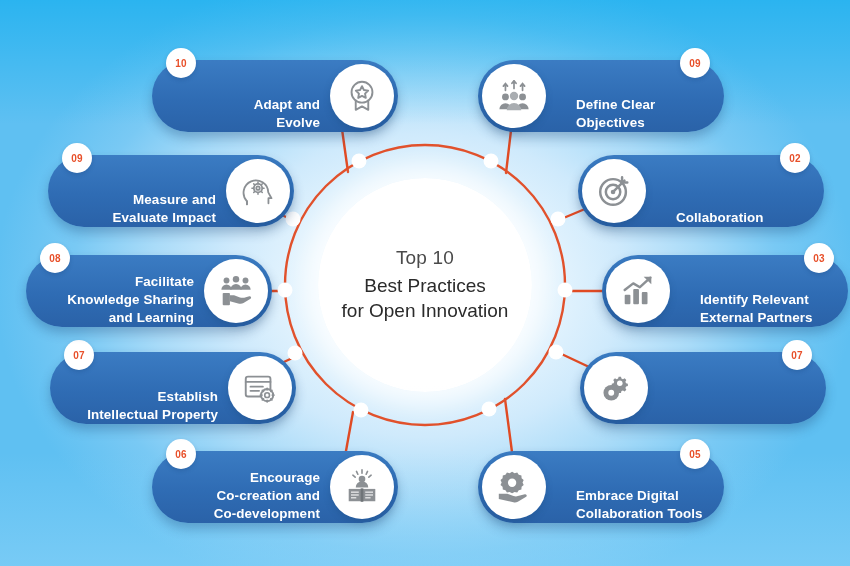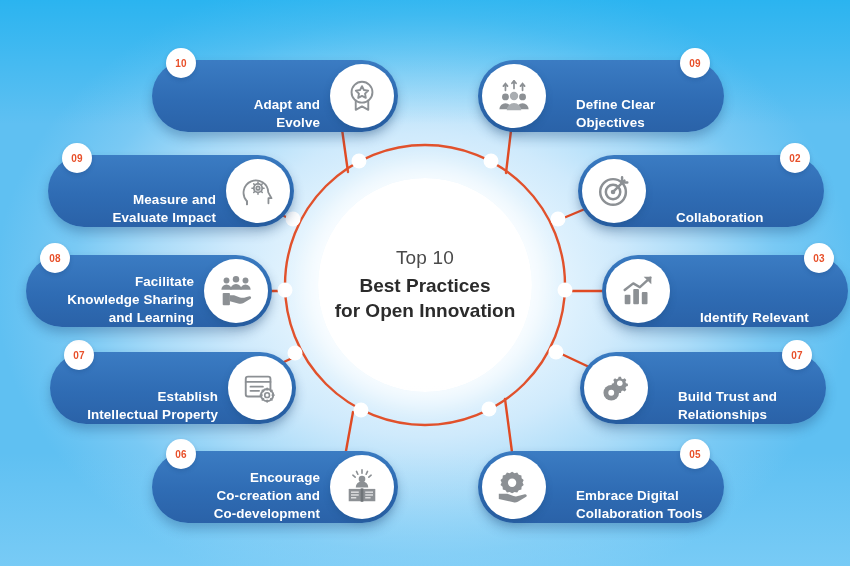--- a/index.html
+++ b/index.html
@@ -25,21 +25,21 @@
   
   .center-hub{
     position:absolute;left:425px;top:285px;width:214px;height:214px;
     margin-left:-107px;margin-top:-107px;border-radius:50%;
     background:radial-gradient(circle at 50% 42%,#ffffff 0%,#ffffff 72%,#fdfeff 88%,#f3fafe 100%);
     box-shadow:0 0 26px 14px rgba(255,255,255,.75);
     display:flex;flex-direction:column;align-items:center;justify-content:center;
     text-align:center;
   }
   .hub-top{font-size:19px;color:#4a4a4a;font-weight:400;letter-spacing:.2px;margin-bottom:5px;}
-  .hub-main{font-size:19px;color:#2b2b2b;font-weight:700;line-height:1.28;}
+  .hub-main{font-size:19px;color:#2b2b2b;font-weight:400;line-height:1.28;}
 
   
   .node{position:absolute;width:246px;height:72px;}
   .pill{
     position:absolute;left:0;top:0;width:246px;height:72px;border-radius:36px;
     background:linear-gradient(180deg,#3b7cc3 0%,#2f6cb4 55%,#2a62a8 100%);
     box-shadow:0 6px 11px rgba(20,60,110,.30);
   }
   .pill-label{
     position:absolute;top:0;height:72px;display:flex;align-items:flex-end;
@@ -160,42 +160,37 @@
         <rect x="6" y="24" width="6" height="10" rx="1"></rect>
         <rect x="15" y="18" width="6" height="16" rx="1"></rect>
         <rect x="24" y="21" width="6" height="13" rx="1"></rect>
         <path d="M6 19 L15 12 L22 16 L33 6" stroke="#8c9094" stroke-width="2.6" fill="none" stroke-linecap="round" stroke-linejoin="round"></path>
         <path d="M26 5 l8 0 l0 8 z"></path>
       </svg>
     </div>
     <div class="pill-label">
       <div>
         <div>Identify Relevant</div>
+        <div>External Partners</div>
       </div>
     </div>
     <div class="badge">03</div>
   </div>
 
   <div class="node icon-left" style="left:580px;top:352px;">
     <div class="pill"></div>
     <div class="icon-circle">
       <svg width="38" height="38" viewBox="0 0 40 40" fill="#8c9094">
         <g transform="translate(24,15)">
           <path d="M-2 -11 h4 l.8 3.1 2.6 1.1 2.8-1.6 2.9 2.9 -1.6 2.8 1.1 2.6 3.1 .8 v4 l-3.1 .8 -1.1 2.6 1.6 2.8 -2.9 2.9 -2.8-1.6 -2.6 1.1 -.8 3.1 h-4 l-.8-3.1 -2.6-1.1 -2.8 1.6 -2.9-2.9 1.6-2.8 -1.1-2.6 -3.1-.8 v-4 l3.1-.8 1.1-2.6 -1.6-2.8 2.9-2.9 2.8 1.6 2.6-1.1z" transform="scale(.62)"></path>
           <circle cx="0" cy="0" r="2.9" fill="#ffffff"></circle>
         </g>
         <circle cx="15" cy="25" r="8.2" fill="#8c9094"></circle>
         <circle cx="15" cy="25" r="3.1" fill="#ffffff"></circle>
       </svg>
-    </div>
-    <div class="pill-label">
-      <div>
-        <div>Build Trust and</div>
-        <div>Relationships</div>
-      </div>
     </div>
     <div class="badge">07</div>
   </div>
 
   <div class="node icon-left" style="left:478px;top:451px;">
     <div class="pill"></div>
     <div class="icon-circle">
       <svg width="38" height="38" viewBox="0 0 40 40" fill="#8c9094">
         <path d="M18 4 l2.6 1.4 2.8-.6 1.6 2.4 2.8 .7 .2 2.9 2.2 1.9 -1.2 2.6 1.2 2.6 -2.2 1.9 -.2 2.9 -2.8 .7 -1.6 2.4 -2.8-.6 -2.6 1.4 -2.6-1.4 -2.8 .6 -1.6-2.4 -2.8-.7 -.2-2.9 -2.2-1.9 1.2-2.6 -1.2-2.6 2.2-1.9 .2-2.9 2.8-.7 1.6-2.4 2.8 .6z"></path>
         <circle cx="18" cy="15.5" r="4.4" fill="#ffffff"></circle>

